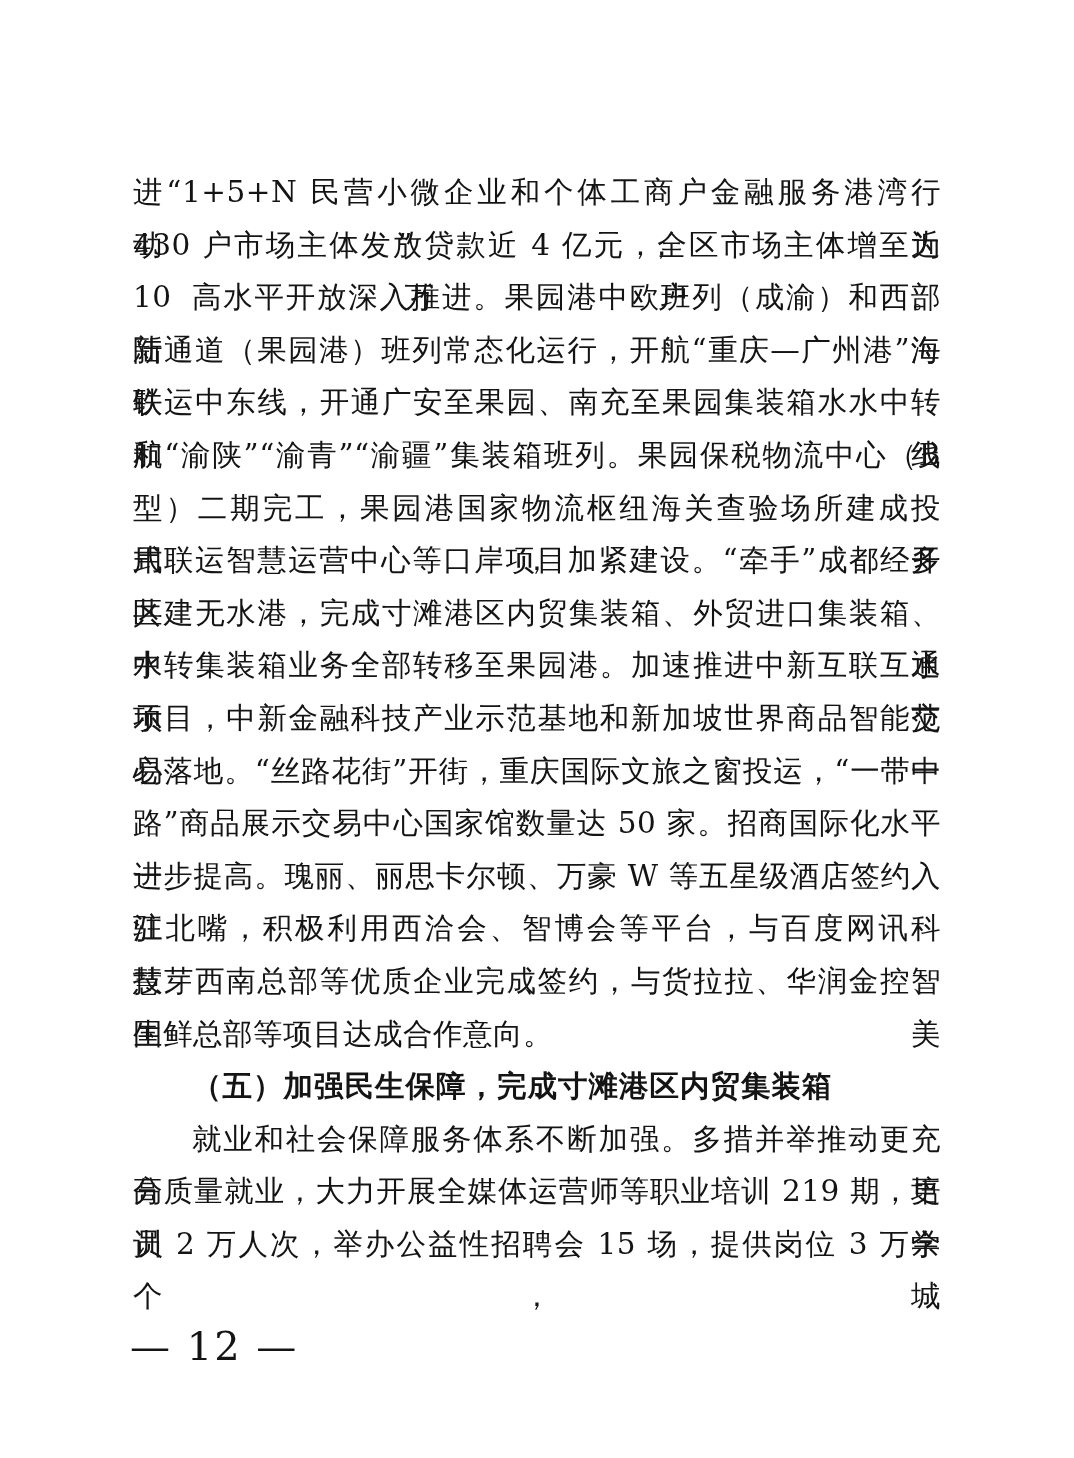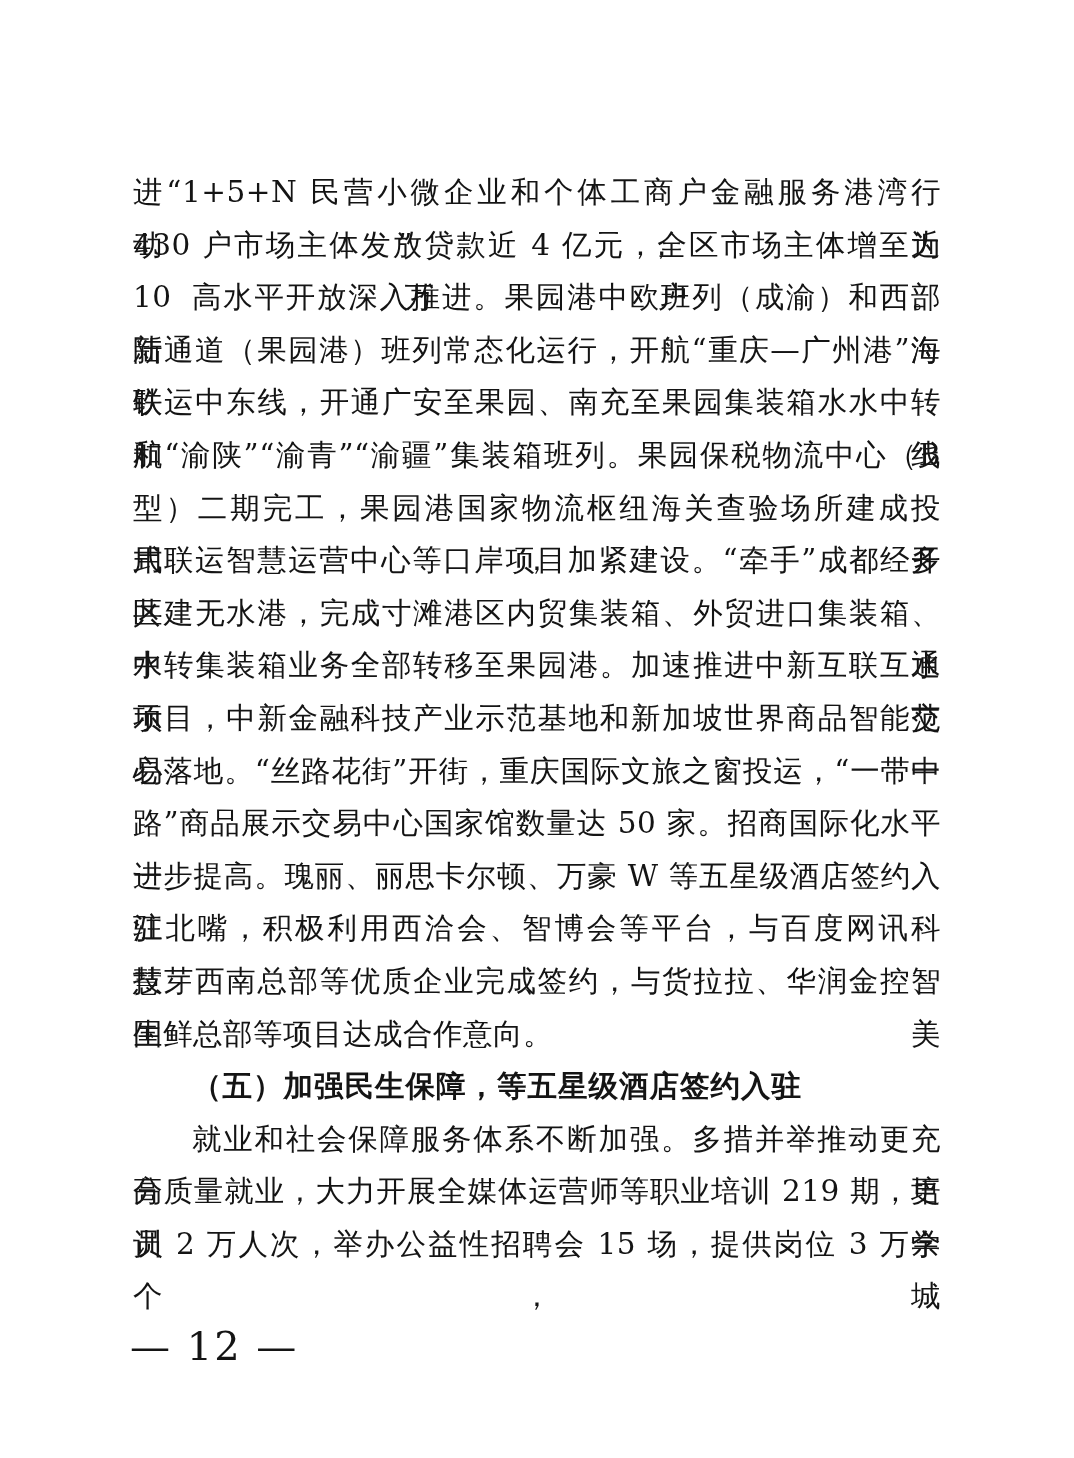--- a/index.html
+++ b/index.html
@@ -63,19 +63,19 @@
       <div class="line">式联运智慧运营中心等口岸项目加紧建设。“牵手”成都经开区</div>
       <div class="line">共建无水港，完成寸滩港区内贸集装箱、外贸进口集装箱、水水</div>
       <div class="line">中转集装箱业务全部转移至果园港。加速推进中新互联互通示范</div>
       <div class="line">项目，中新金融科技产业示范基地和新加坡世界商品智能交易中</div>
       <div class="line">心落地。“丝路花街”开街，重庆国际文旅之窗投运，“一带一</div>
       <div class="line">路”商品展示交易中心国家馆数量达 50 家。招商国际化水平进</div>
       <div class="line">一步提高。瑰丽、丽思卡尔顿、万豪 W 等五星级酒店签约入驻</div>
       <div class="line">江北嘴，积极利用西洽会、智博会等平台，与百度网讯科技、智</div>
       <div class="line">慧芽西南总部等优质企业完成签约，与货拉拉、华润金控、国美</div>
       <div class="line no-justify">生鲜总部等项目达成合作意向。</div>
-      <div class="line indent bold no-justify">（五）加强民生保障，等五星级酒店签约入驻</div>
+      <div class="line indent bold no-justify">（五）加强民生保障，完成寸滩港区内贸集装箱</div>
       <div class="line indent">就业和社会保障服务体系不断加强。多措并举推动更充分更</div>
       <div class="line">高质量就业，大力开展全媒体运营师等职业培训 219 期，培训学</div>
       <div class="line">员 2 万人次，举办公益性招聘会 15 场，提供岗位 3 万余个，城</div>
     </div>
   <div class="footer">— 12 —</div>
 </div>
 
 </body></html>

